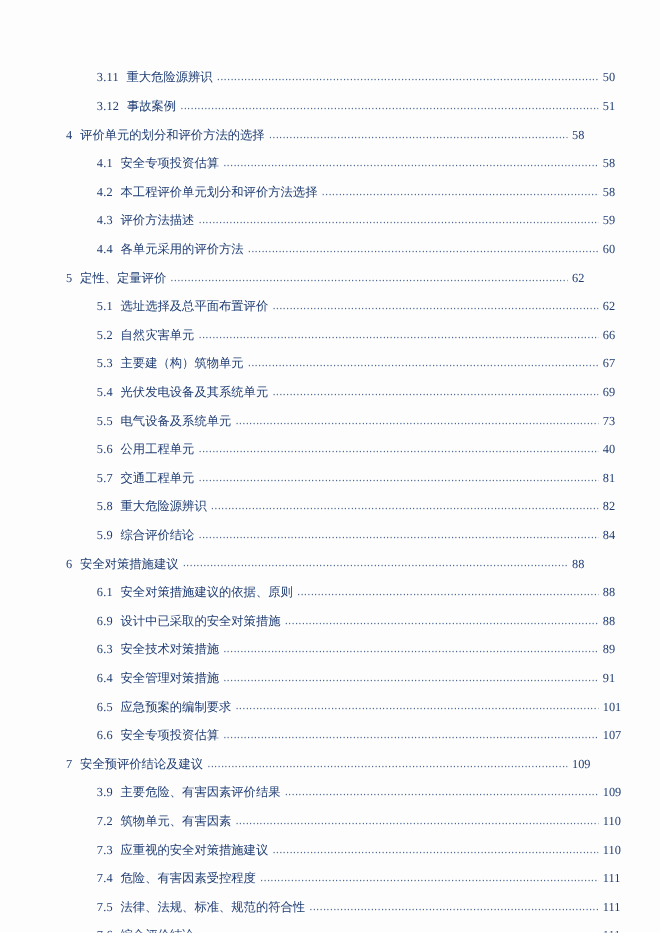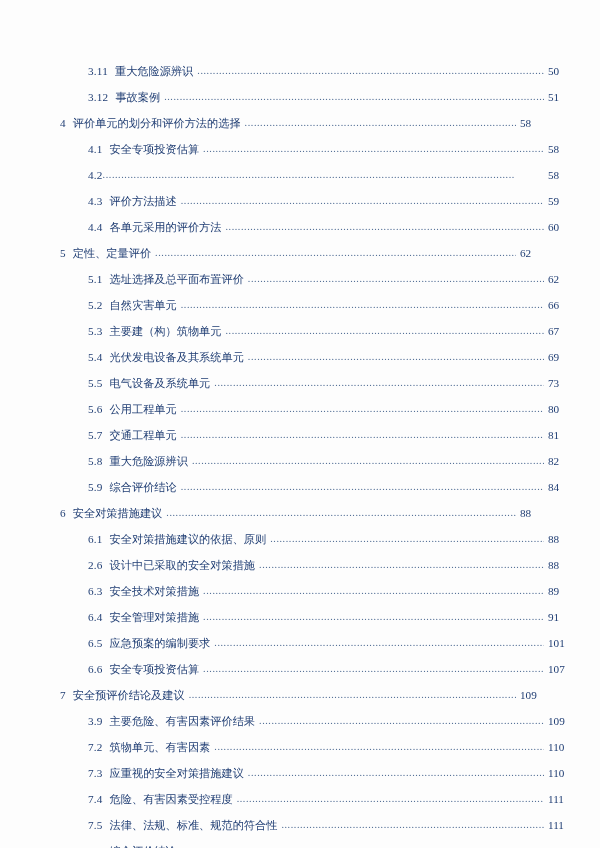--- a/index.html
+++ b/index.html
@@ -92,20 +92,21 @@
         <span class="page-no">58</span>
       </div>
       <div class="toc-entry lvl2">
         <span class="num">4.1</span>
         <span class="title">安全专项投资估算</span>
         <span class="dots">.....................................................................................................................................</span>
         <span class="page-no">58</span>
       </div>
       <div class="toc-entry lvl2">
         <span class="num">4.2</span>
+        <span class="title">本工程评价单元划分和评价方法选择</span>
         <span class="dots">.....................................................................................................................................</span>
         <span class="page-no">58</span>
       </div>
       <div class="toc-entry lvl2">
         <span class="num">4.3</span>
         <span class="title">评价方法描述</span>
         <span class="dots">.....................................................................................................................................</span>
         <span class="page-no">59</span>
       </div>
       <div class="toc-entry lvl2">
@@ -147,21 +148,21 @@
       <div class="toc-entry lvl2">
         <span class="num">5.5</span>
         <span class="title">电气设备及系统单元</span>
         <span class="dots">.....................................................................................................................................</span>
         <span class="page-no">73</span>
       </div>
       <div class="toc-entry lvl2">
         <span class="num">5.6</span>
         <span class="title">公用工程单元</span>
         <span class="dots">.....................................................................................................................................</span>
-        <span class="page-no">80</span>
+        <span class="page-no">40</span>
       </div>
       <div class="toc-entry lvl2">
         <span class="num">5.7</span>
         <span class="title">交通工程单元</span>
         <span class="dots">.....................................................................................................................................</span>
         <span class="page-no">81</span>
       </div>
       <div class="toc-entry lvl2">
         <span class="num">5.8</span>
         <span class="title">重大危险源辨识</span>
@@ -180,21 +181,21 @@
         <span class="dots">.....................................................................................................................................</span>
         <span class="page-no">88</span>
       </div>
       <div class="toc-entry lvl2">
         <span class="num">6.1</span>
         <span class="title">安全对策措施建议的依据、原则</span>
         <span class="dots">.....................................................................................................................................</span>
         <span class="page-no">88</span>
       </div>
       <div class="toc-entry lvl2">
-        <span class="num">2.6</span>
+        <span class="num">6.9</span>
         <span class="title">设计中已采取的安全对策措施</span>
         <span class="dots">.....................................................................................................................................</span>
         <span class="page-no">88</span>
       </div>
       <div class="toc-entry lvl2">
         <span class="num">6.3</span>
         <span class="title">安全技术对策措施</span>
         <span class="dots">.....................................................................................................................................</span>
         <span class="page-no">89</span>
       </div>

